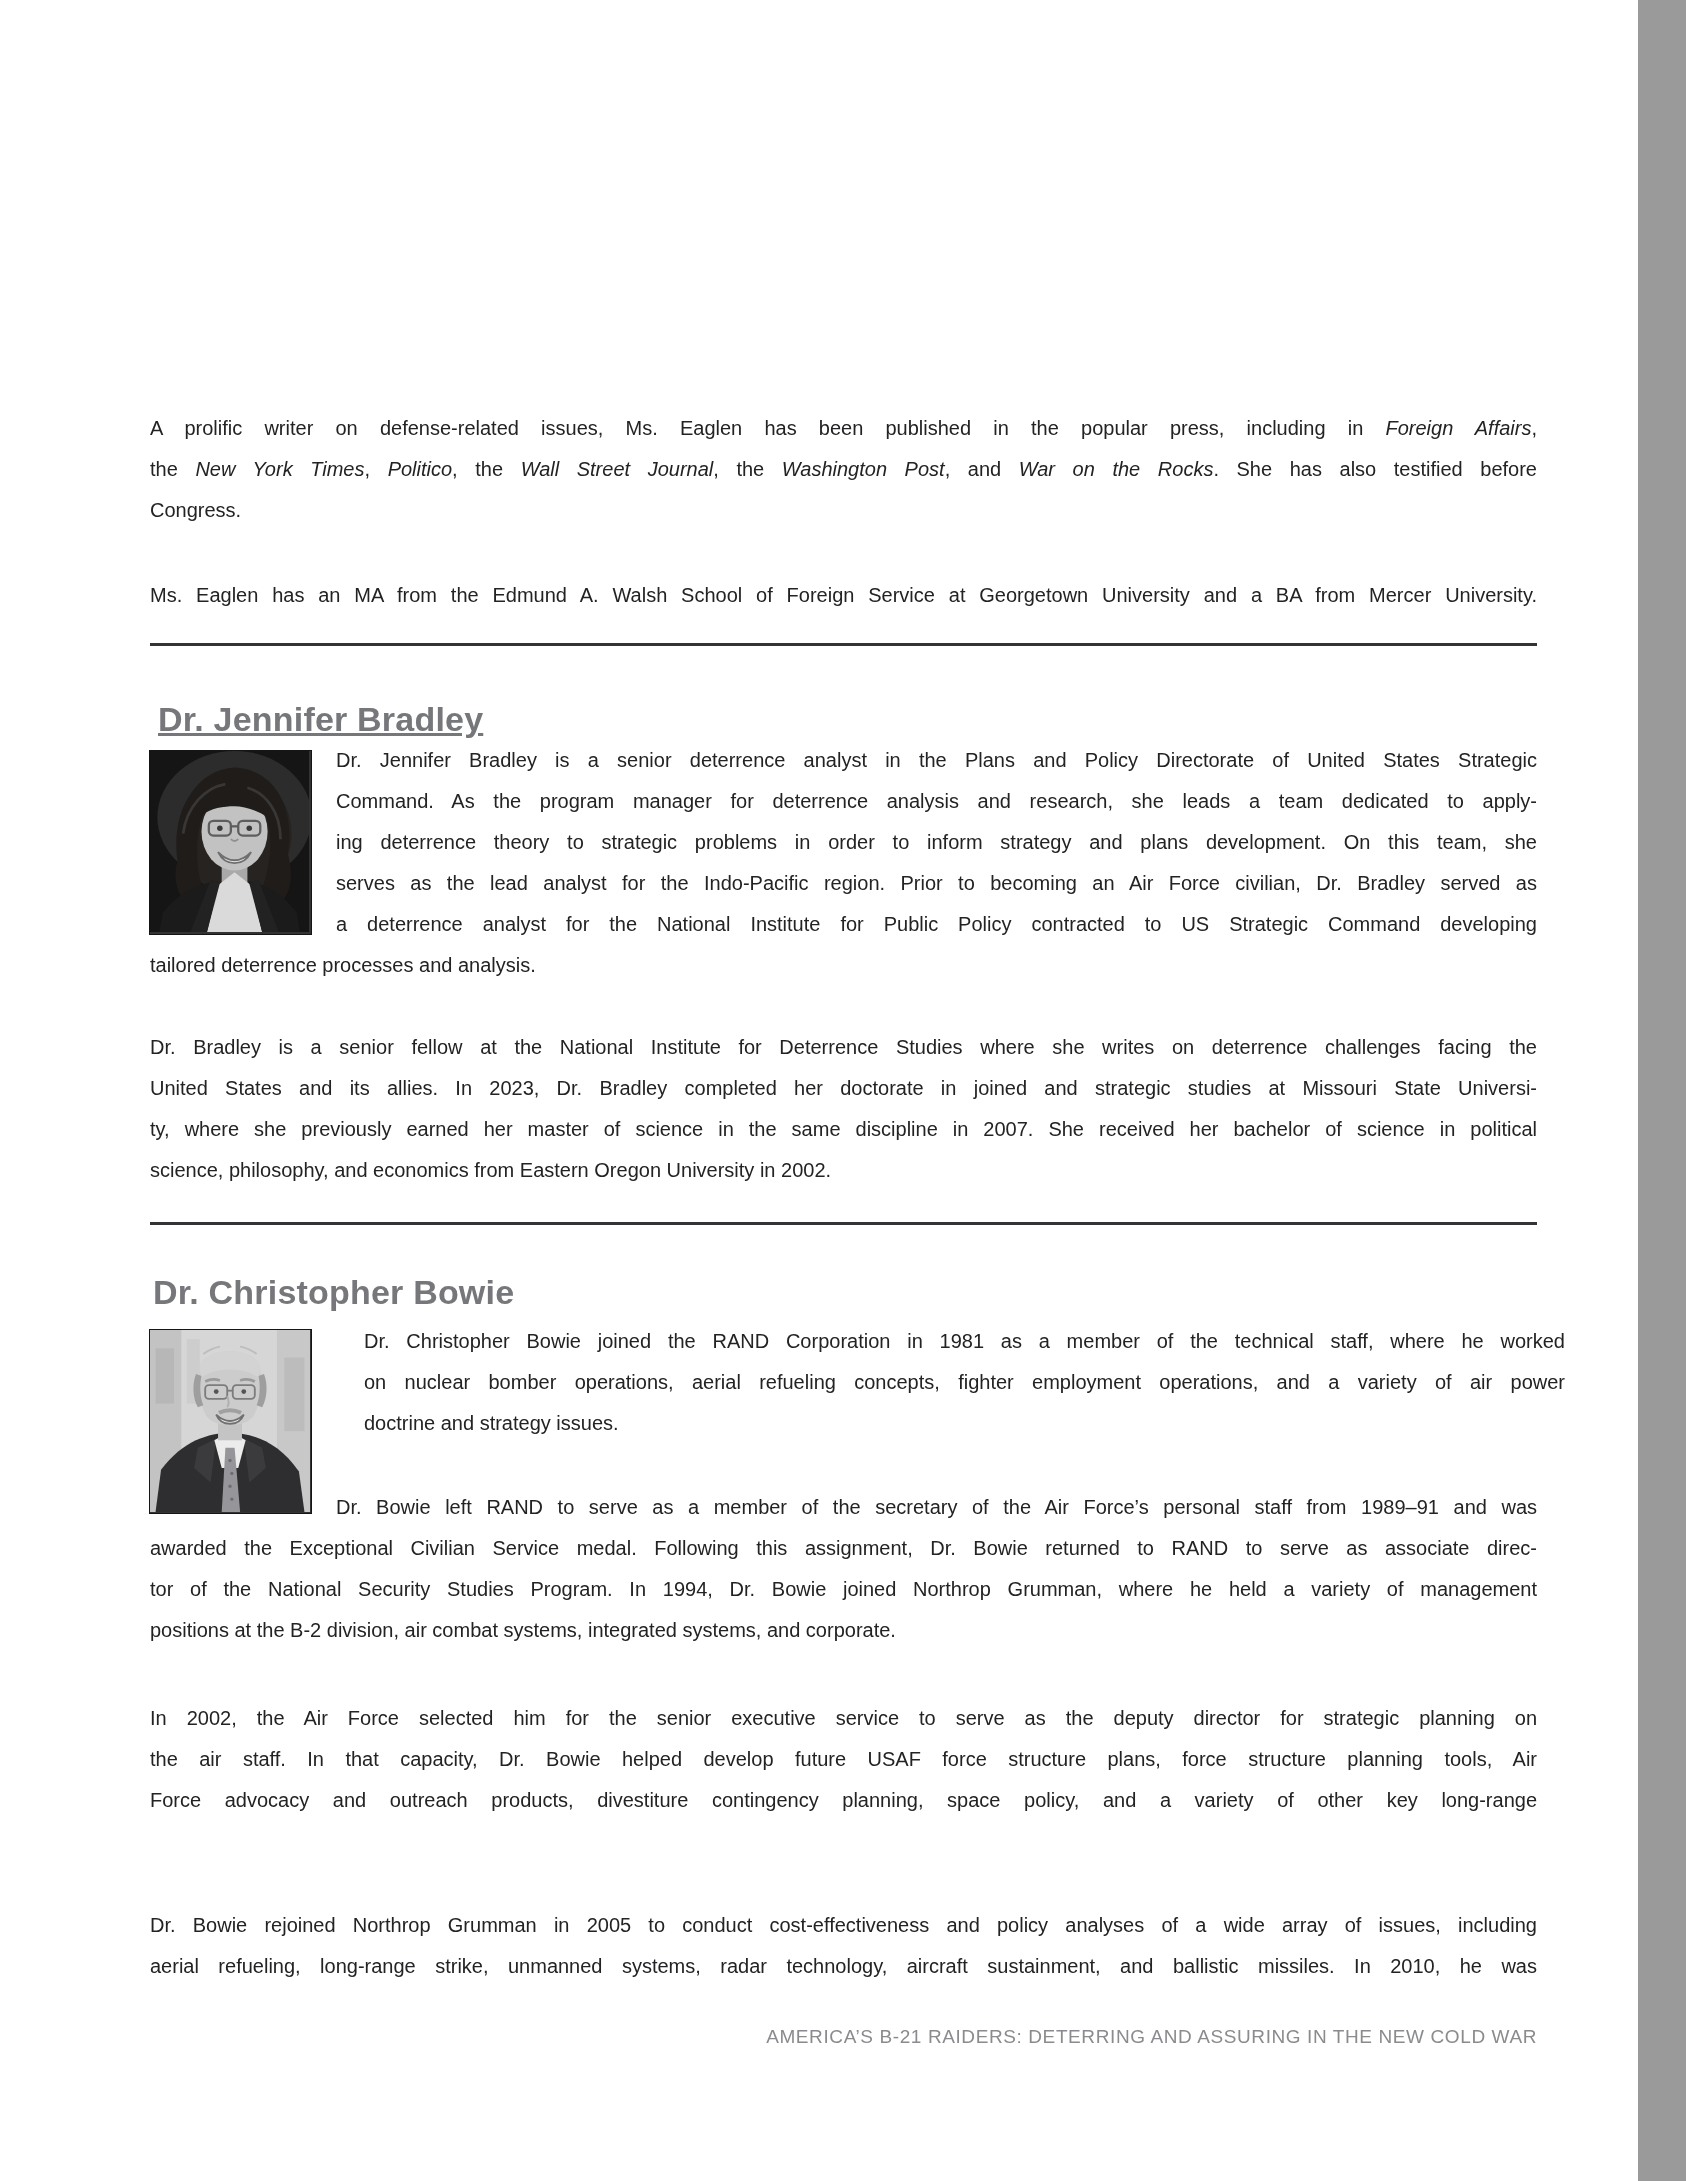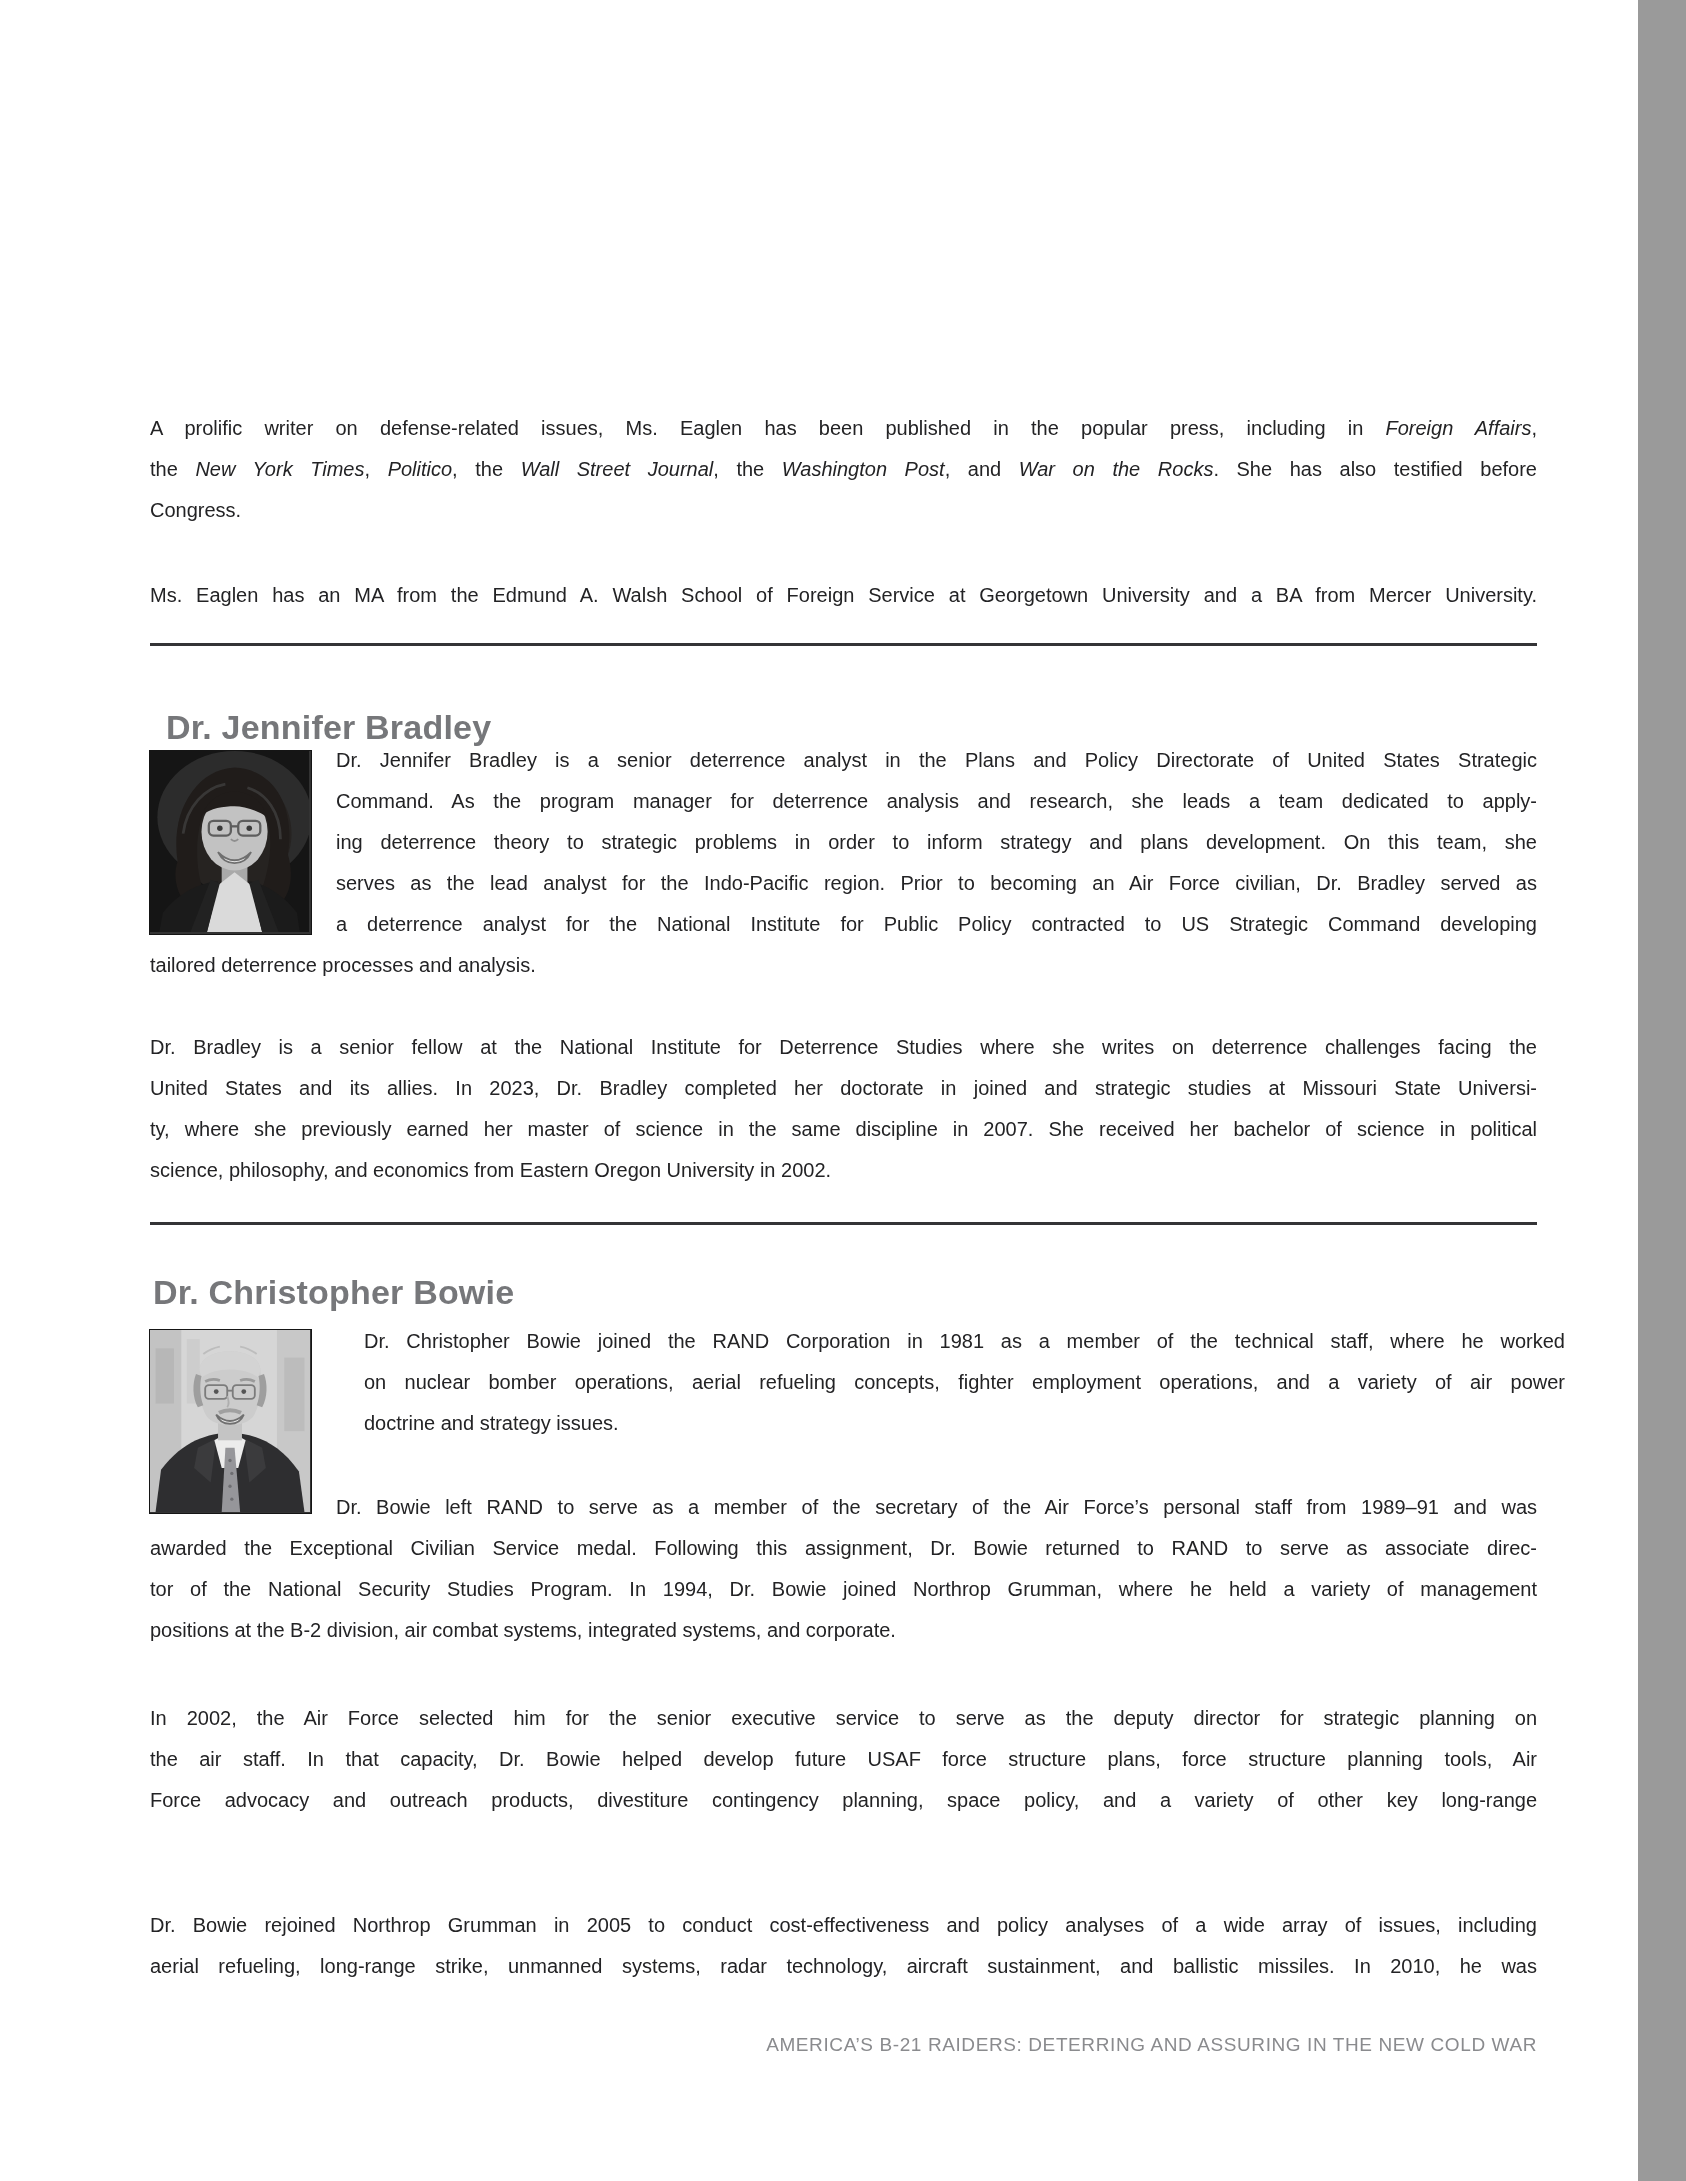--- a/index.html
+++ b/index.html
@@ -79,41 +79,40 @@
   #bowie-p4 { top: 1905px; }
   #footer-line {
     position: absolute;
     left: 150px;
     top: 2026px;
     width: 1387px;
     text-align: right;
     font-size: 19px;
     letter-spacing: 0.6px;
     color: var(--footer-color);
-    margin-top: 8px;
   }
 </style>
 </head>
 <body>
 
 <div id="page">
 
   <div id="eaglen-p1" class="para">
       <div class="ln"><span>A prolific writer on defense-related issues, Ms. Eaglen has been published in the popular press, including in </span><i>Foreign Affairs</i><span>,</span></div>
       <div class="ln"><span>the </span><i>New York Times</i><span>, </span><i>Politico</i><span>, the </span><i>Wall Street Journal</i><span>, the </span><i>Washington Post</i><span>, and </span><i>War on the Rocks</i><span>. She has also testified before</span></div>
       <div class="ln ln-last"><span>Congress.</span></div>
     </div>
 
   <div id="eaglen-p2" class="para">
       <div class="ln"><span>Ms. Eaglen has an MA from the Edmund A. Walsh School of Foreign Service at Georgetown University and a BA from Mercer University.</span></div>
     </div>
 
   <div id="rule-1" class="rule"></div>
 
-  <h2 id="heading-bradley" class="section-heading" style="margin:16px;">Dr. Jennifer Bradley</h2>
+  <h2 id="heading-bradley" class="section-heading" style="margin:8px;text-decoration:underline;">Dr. Jennifer Bradley</h2>
 
   <div id="photo-bradley" class="portrait" role="img" aria-label="Black-and-white studio portrait of Dr. Jennifer Bradley, smiling, wearing glasses and a dark blazer">
     <svg width="159" height="181" viewBox="0 0 173 197" xmlns="http://www.w3.org/2000/svg">
       <rect width="173" height="197" fill="#151515"></rect>
       <ellipse cx="92" cy="72" rx="84" ry="72" fill="#2c2c2c"></ellipse>
       <ellipse cx="92" cy="90" rx="62" ry="66" fill="#262321"></ellipse>
       <path d="M30,120 C22,70 48,20 92,18 C136,20 158,62 150,112 C158,140 150,158 142,166 L122,150 C132,120 134,92 126,70 L58,68 C48,95 50,130 58,152 L40,168 C30,156 24,138 30,120 Z" fill="#201c1a"></path>
       <path d="M36,90 C40,60 60,40 82,36 M142,96 C142,66 126,46 106,40" stroke="#4a4a4a" stroke-width="3" fill="none" opacity="0.6"></path>
       <rect x="78" y="118" width="28" height="30" fill="#a9a9a9"></rect>
       <ellipse cx="92" cy="88" rx="36" ry="42" fill="#c2c2c2"></ellipse>

